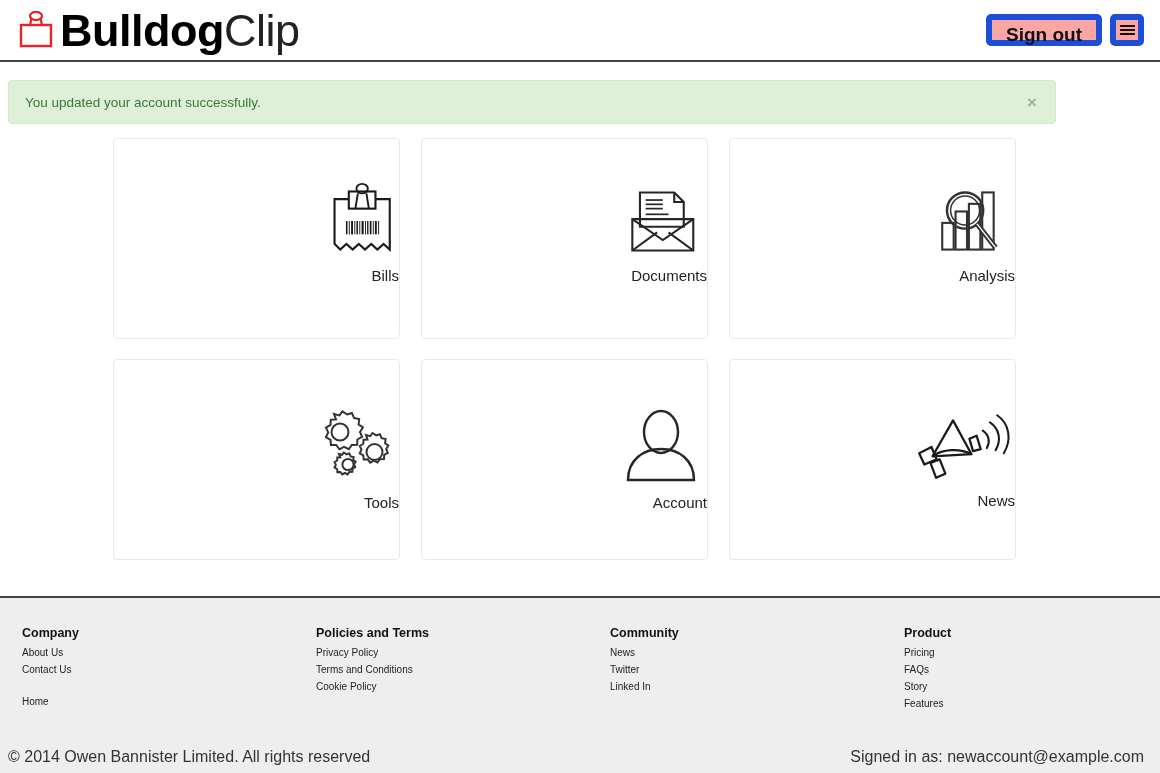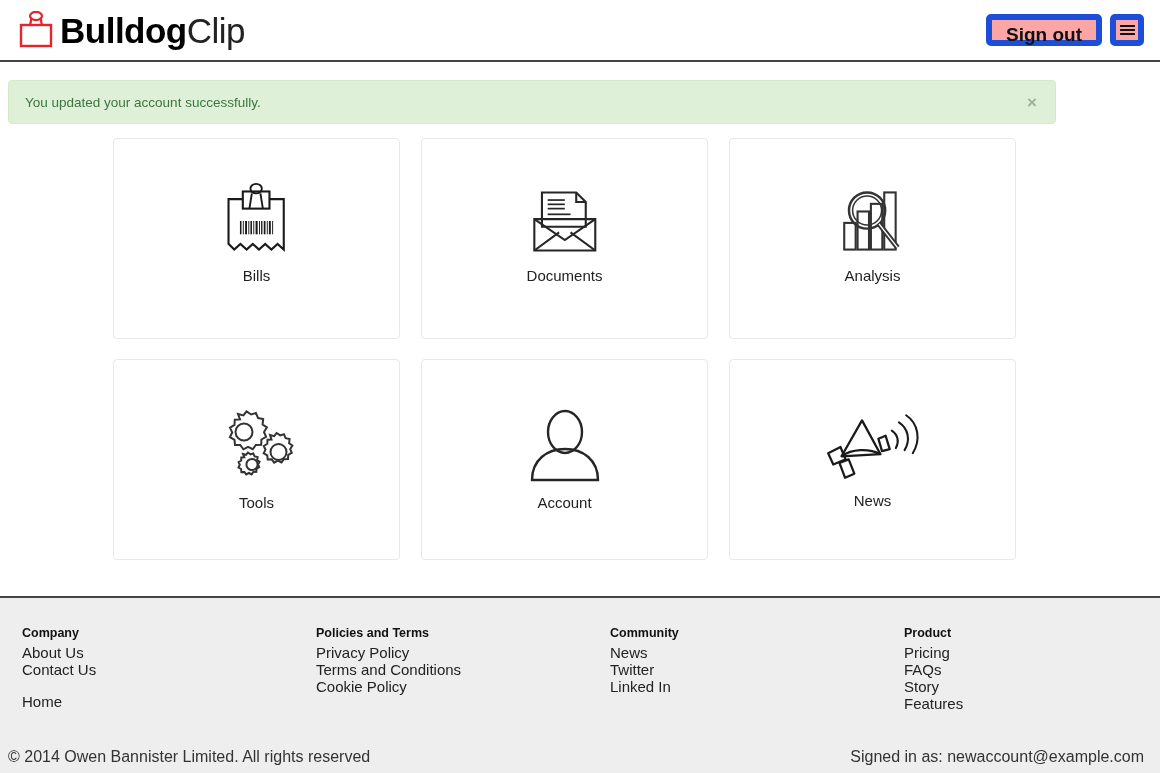--- a/index.html
+++ b/index.html
@@ -33,21 +33,21 @@
     gap: 4px;
     text-decoration: none;
   }
   .brand-icon {
     width: 36px;
     height: 38px;
     display: block;
     margin-right: 2px;
   }
   .brand-text {
-    font-size: 35px;
+    font-size: 45px;
     line-height: 1;
     letter-spacing: -0.5px;
     white-space: nowrap;
   }
   .brand-bold {
     font-weight: bold;
     color: #000000;
   }
   .brand-light {
     font-weight: normal;
@@ -145,21 +145,21 @@
     position: relative;
     cursor: pointer;
   }
   .tile-inner {
     position: absolute;
     left: 0;
     right: 0;
     top: 42px;
     display: flex;
     flex-direction: column;
-    align-items: center;
+    align-items: flex-end;
   }
   .tile-icon {
     display: block;
     height: 80px;
   }
   .tile-label {
     margin-top: 6px;
     font-size: 15px;
     line-height: 1.2;
     color: #222222;
@@ -188,21 +188,21 @@
   }
   .footer-col:nth-child(4) { width: auto; }
   .footer-head {
     font-size: 12.5px;
     font-weight: bold;
     color: #111111;
     margin-bottom: 4px;
   }
   .footer-link {
     display: block;
-    font-size: 15px;
+    font-size: 10px;
     color: #222222;
     text-decoration: none;
     line-height: 17px;
     cursor: pointer;
   }
   .footer-spacer { height: 15px; }
   .footer-bottom {
     position: absolute;
     left: 0;
     bottom: 0;

